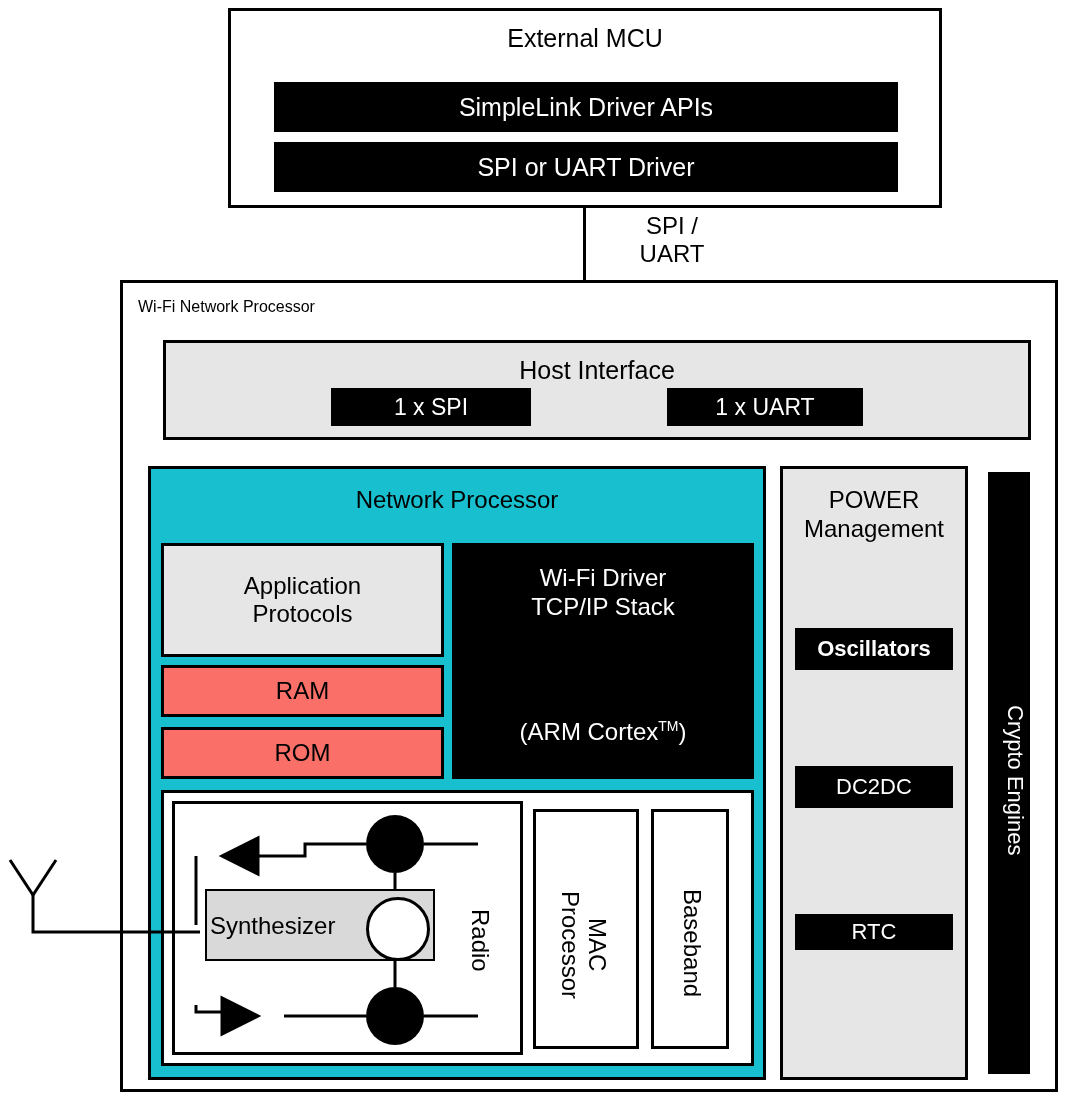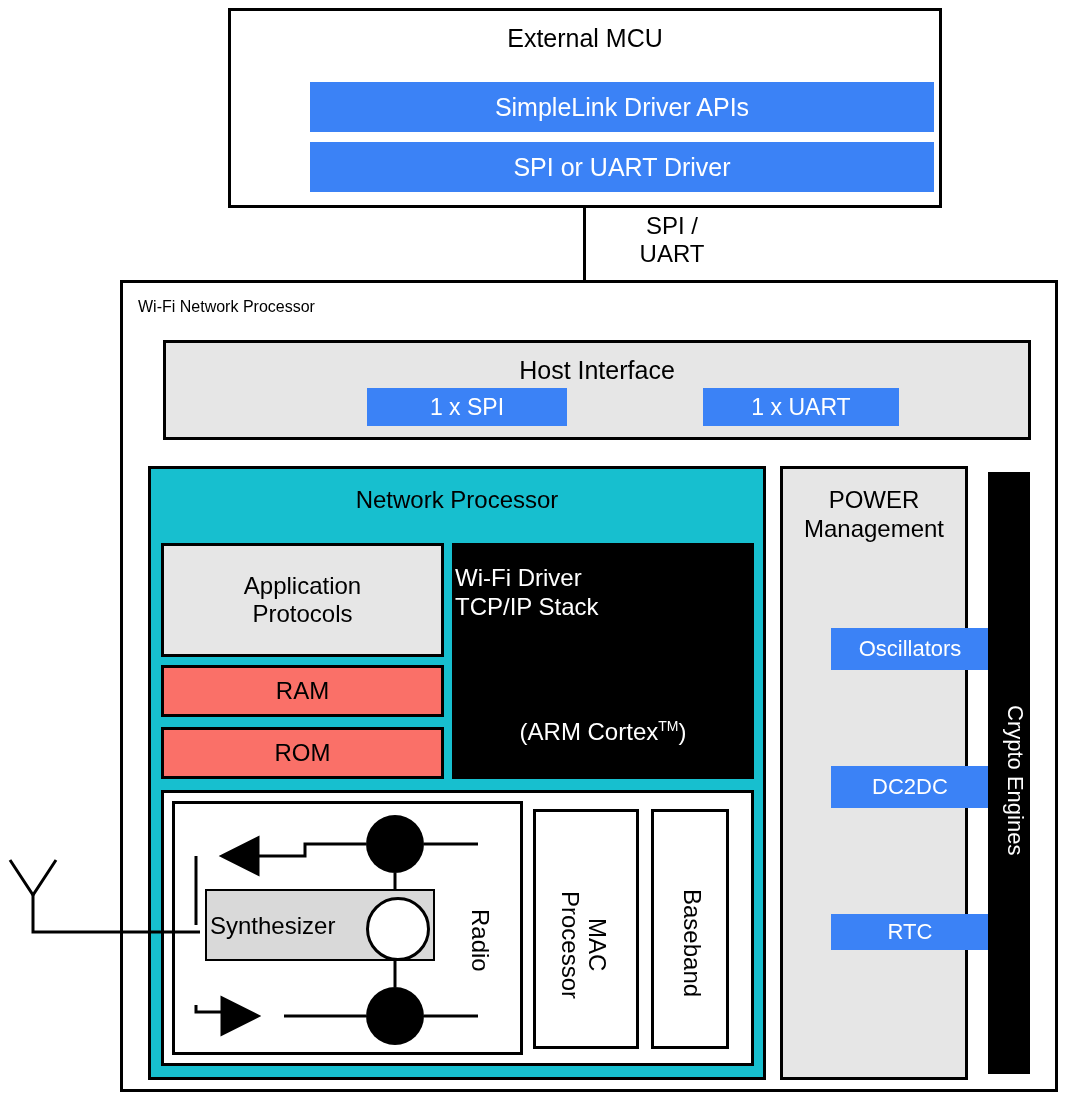--- a/index.html
+++ b/index.html
@@ -17,27 +17,26 @@
   }
   .box {
     position: absolute;
     box-sizing: border-box;
     border: 3px solid #000;
     background: #fff;
   }
   .blk {
     position: absolute;
     box-sizing: border-box;
-    background: #3b82f6;
+    background: #000000;
     color: #fff;
     display: flex;
     align-items: center;
     justify-content: center;
     text-align: center;
-    margin-left: 36px;
   }
   .gry {
     position: absolute;
     box-sizing: border-box;
     background: #e6e6e6;
     border: 3px solid #000;
     display: flex;
     align-items: center;
     justify-content: center;
     text-align: center;
@@ -94,21 +93,21 @@
 
   
   #network-processor { left: 148px; top: 466px; width: 618px; height: 614px; }
   #np-title { left: 148px; top: 486px; width: 618px; font-size: 24px; }
 
   #application-protocols { left: 161px; top: 543px; width: 283px; height: 114px; font-size: 24px; }
   #ram-block { left: 161px; top: 665px; width: 283px; height: 52px; font-size: 24px; }
   #rom-block { left: 161px; top: 727px; width: 283px; height: 52px; font-size: 24px; }
   #wifi-driver { left: 452px; top: 543px; width: 302px; height: 236px;
                  border: 3px solid #000; background: #000; color: #fff; position: absolute; box-sizing: border-box; }
-  #wifi-driver-top { position: absolute; left: 0; right: 0; top: 18px; font-size: 24px; line-height: 1.2; }
+  #wifi-driver-top { position: absolute; left: 0; right: 0; top: 18px; font-size: 24px; text-align: center; line-height: 1.2; }
   #wifi-driver-bottom { position: absolute; left: 0; right: 0; top: 172px; font-size: 24px; text-align: center; }
   sup { font-size: 14px; vertical-align: super; }
 
   
   #radio-area { left: 161px; top: 790px; width: 593px; height: 276px; background:#fff; border:3px solid #000; position:absolute; box-sizing:border-box; }
   #radio-inner { left: 172px; top: 801px; width: 351px; height: 254px; background:#fff; border:3px solid #000; position:absolute; box-sizing:border-box; }
   #radio-label { left: 466px; top: 880px; height: 120px; font-size: 24px; }
   #mac-box { left: 533px; top: 809px; width: 106px; height: 240px; background:#fff; border:3px solid #000; position:absolute; box-sizing:border-box; }
   #mac-label { left: 556px; top: 880px; height: 130px; font-size: 24px; line-height: 1.15; }
   #baseband-box { left: 651px; top: 809px; width: 78px; height: 240px; background:#fff; border:3px solid #000; position:absolute; box-sizing:border-box; }
@@ -117,21 +116,21 @@
   
   #synth-box { left: 205px; top: 889px; width: 230px; height: 72px; background:#d9d9d9; border:2px solid #000; position:absolute; box-sizing:border-box; }
   #synth-label { left: 210px; top: 912px; width: 150px; font-size: 24px; text-align:left; }
   #synth-circle { position:absolute; left: 366px; top: 897px; width: 58px; height: 58px; border-radius: 50%; background:#fff; border:3px solid #000; }
   #mixer-top { position:absolute; left: 366px; top: 815px; width: 58px; height: 58px; border-radius:50%; background:#000; }
   #mixer-bottom { position:absolute; left: 366px; top: 987px; width: 58px; height: 58px; border-radius:50%; background:#000; }
 
   
   #power-mgmt { left: 780px; top: 466px; width: 188px; height: 614px; }
   #power-title { left: 780px; top: 486px; width: 188px; font-size: 24px; line-height:1.2; }
-  #oscillators { left: 795px; top: 628px; width: 158px; height: 42px; font-size: 22px; }
+  #oscillators { left: 795px; top: 628px; width: 158px; height: 42px; font-size: 22px; font-weight: bold; }
   #dc2dc { left: 795px; top: 766px; width: 158px; height: 42px; font-size: 22px; }
   #rtc { left: 795px; top: 914px; width: 158px; height: 36px; font-size: 22px; }
 
   
   #crypto-engines { left: 988px; top: 472px; width: 42px; height: 602px; background:#000; position:absolute; box-sizing:border-box; }
   #crypto-label { left: 990px; top: 660px; height: 240px; width: 38px; color:#fff; font-size: 22px; }
 </style>
 </head>
 <body>
 

